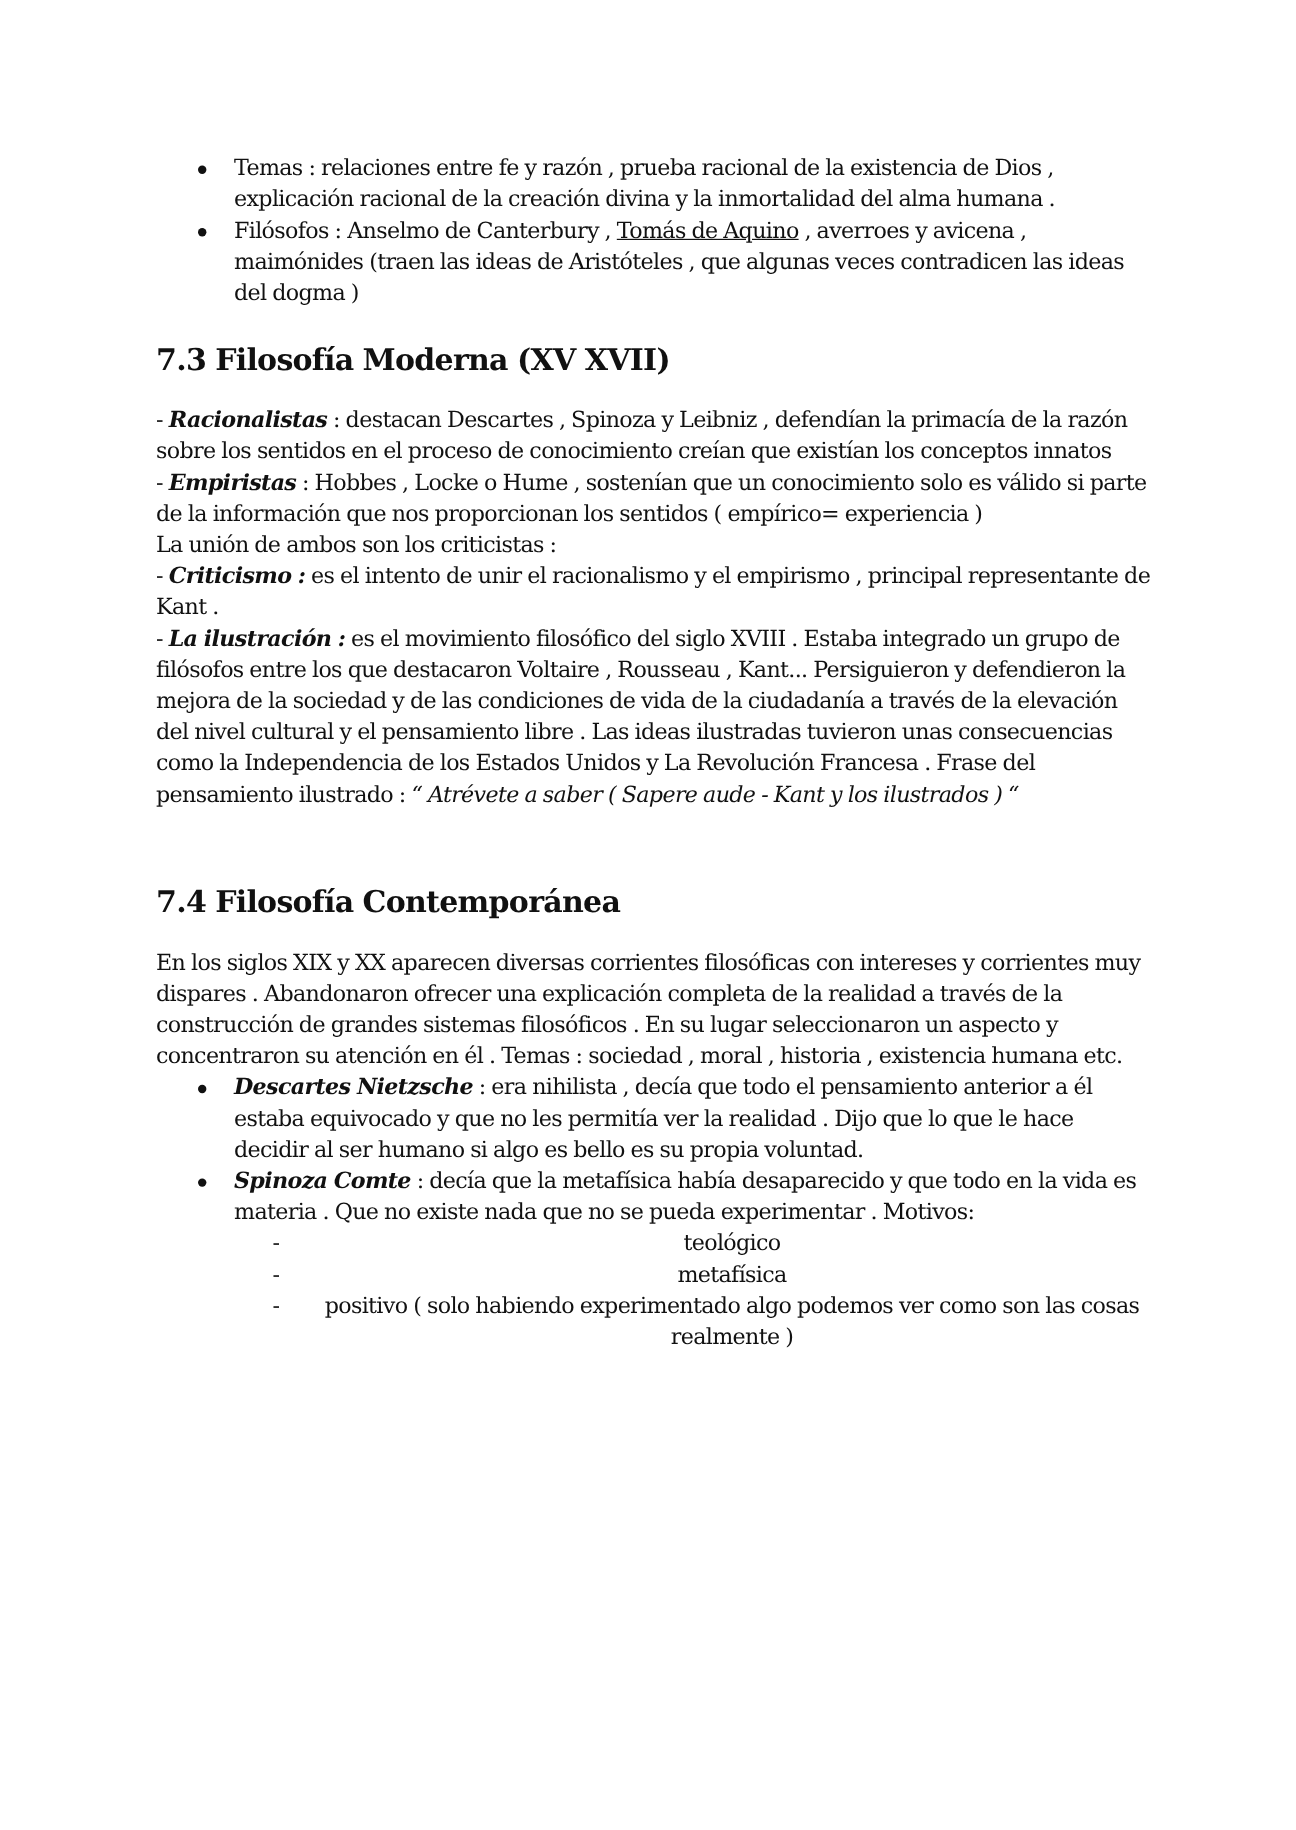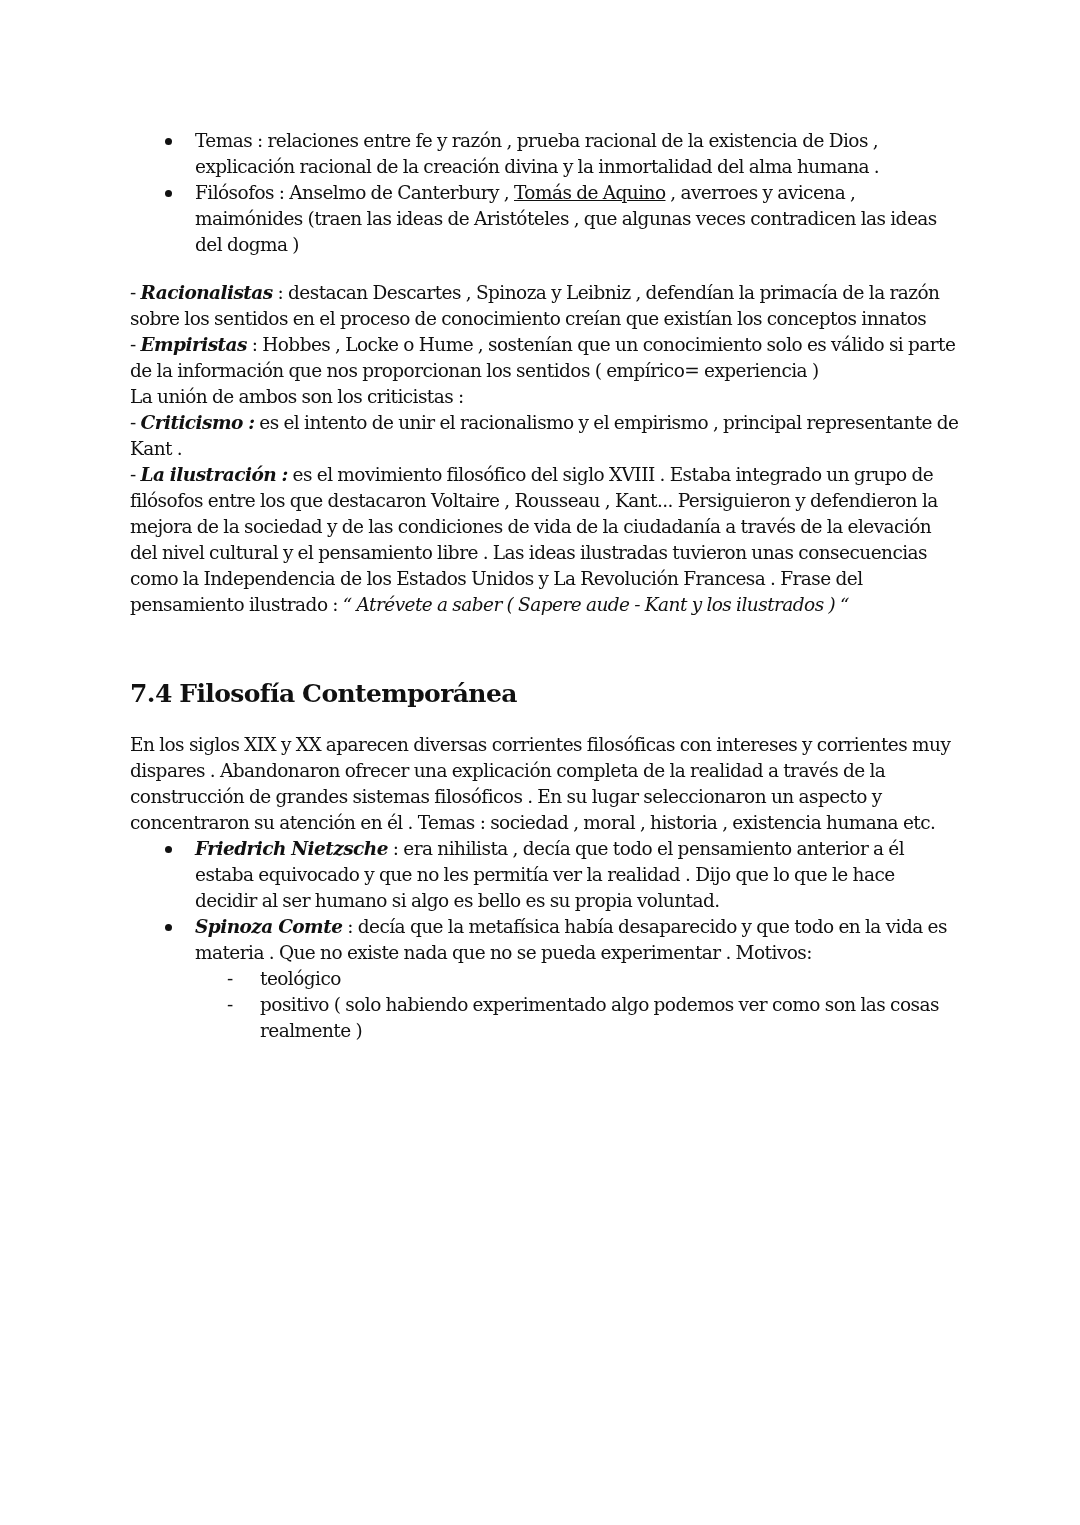--- a/index.html
+++ b/index.html
@@ -40,20 +40,21 @@
       top: 10px;
       width: 7px;
       height: 7px;
       border-radius: 50%;
       background: #111;
     }
     ul.dashes {
       list-style: none;
       margin: 0;
       padding: 0 0 0 65px;
+      text-align: center;
     }
     ul.dashes > li {
       position: relative;
     }
     ul.dashes > li::before {
       content: "-";
       position: absolute;
       left: -33px;
       top: 0;
     }
@@ -78,20 +79,21 @@
 
   <ul class="bullets">
     <li>
       <span>Temas : relaciones entre fe y razón , prueba racional de la existencia de Dios , explicación racional de la creación divina y la inmortalidad del alma humana .</span>
     </li>
     <li>
       <span>Filósofos : Anselmo de Canterbury , </span><span class="u">Tomás de Aquino</span><span> , averroes y avicena , maimónides (traen las ideas de Aristóteles , que algunas veces contradicen las ideas del dogma )</span>
     </li>
   </ul>
 
+  <h2 style="margin-top:26px;">7.3 Filosofía Moderna (XV XVII)</h2>
 
   <div style="margin-top:22px;">
     <p>
       <span>- </span><b>Racionalistas</b><span> : destacan Descartes , Spinoza y Leibniz , defendían la primacía de la razón sobre los sentidos en el proceso de conocimiento creían que existían los conceptos innatos</span>
     </p>
     <p>
       <span>- </span><b>Empiristas</b><span> : Hobbes , Locke o Hume , sostenían que un conocimiento solo es válido si parte de la información que nos proporcionan los sentidos ( empírico= experiencia )</span>
     </p>
     <p>La unión de ambos son los criticistas :</p>
     <p>
@@ -102,24 +104,25 @@
     </p>
   </div>
 
   <h2 style="margin-top:60px;">7.4 Filosofía Contemporánea</h2>
 
   <p style="margin-top:22px;">En los siglos XIX y XX aparecen diversas corrientes filosóficas  con intereses y corrientes muy dispares . Abandonaron ofrecer una explicación completa de la realidad a través de la construcción de grandes sistemas filosóficos . En su lugar seleccionaron un aspecto y concentraron su atención en él  . Temas : sociedad , moral , historia , existencia humana etc.</p>
 
 
   <ul class="bullets">
     <li>
-      <b>Friedrich Nietzsche</b><span> : era nihilista , decía que todo el pensamiento anterior a él estaba equivocado y que no les permitía ver la realidad . Dijo que lo que le hace decidir al ser humano si algo es bello es su propia voluntad.</span>
+      <b>Descartes Nietzsche</b><span> : era nihilista , decía que todo el pensamiento anterior a él estaba equivocado y que no les permitía ver la realidad . Dijo que lo que le hace decidir al ser humano si algo es bello es su propia voluntad.</span>
     </li>
     <li>
       <b>Spinoza Comte</b><span> :  decía que la metafísica había desaparecido y que todo en la vida es materia . Que no existe nada que no se pueda experimentar . Motivos:</span>
       <ul class="dashes">
         <li>teológico</li>
+        <li>metafísica</li>
         <li>positivo ( solo habiendo experimentado algo podemos ver como son las cosas realmente )</li>
       </ul>
     </li>
   </ul>
 
 </div>
 
 </body></html>

